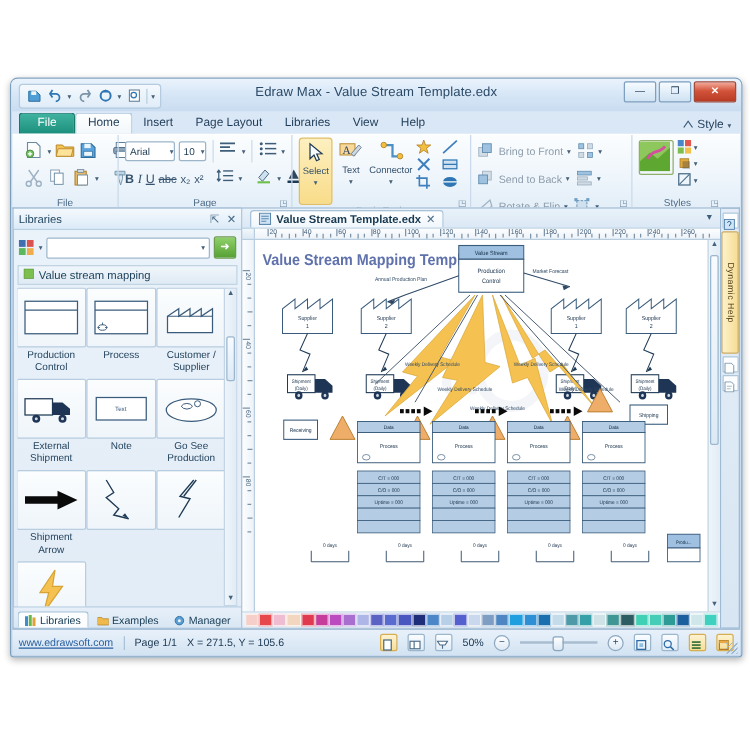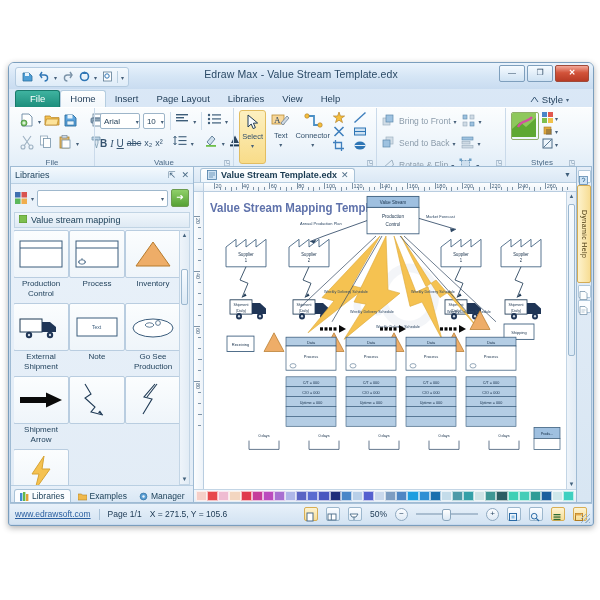--- a/index.html
+++ b/index.html
@@ -28,21 +28,21 @@
      background:linear-gradient(180deg,#f3a99a,#d2533a 45%,#b83b25);color:#fff;font-weight:bold;}
 
   
   .menubar{position:relative;height:18px;background:transparent;
      display:flex;align-items:flex-end;padding-left:6px;}
   .mtab{font-size:9.5px;color:#1f3c57;padding:2px 9px 3px;border-radius:3px 3px 0 0;}
   .mtab.file{background:linear-gradient(180deg,#3fb3a0,#1d8e7c);color:#fff;
      border:1px solid #18796a;border-bottom:none;padding:2px 14px 3px;}
   .mtab.active{background:linear-gradient(180deg,#fdfefe,#f2f7fb);
      border:1px solid #b5cde0;border-bottom:none;}
-  .stylebtn{position:absolute;right:24px;bottom:2px;font-size:9.5px;color:#1f3c57;
+  .stylebtn{position:absolute;right:8px;bottom:2px;font-size:9.5px;color:#1f3c57;
      display:flex;align-items:center;gap:3px;}
 
   
   .ribbon{position:relative;height:58px;margin:0 1px;
      background:linear-gradient(180deg,#fbfdfe,#eef5fb 60%,#e3eef8);
      border-top:1px solid #ffffff;border-bottom:1px solid #a9c2d8;display:flex;}
   .rgroup{position:relative;height:58px;padding:2px 5px 0;display:flex;flex-direction:column;
      justify-content:space-between;}
   .rgroup + .rgroup{border-left:1px solid #cadaea;}
   .glabel{font-size:8px;color:#4a6customp;color:#4d6versus;}
@@ -366,21 +366,21 @@
           <span class="dd">▾</span>
           <span class="ic">
             <svg width="15" height="13" viewBox="0 0 15 13">
                 <path d="M7 1.5 L11 9 H3z" fill="#2d4761"></path>
                 <rect x="2" y="10.4" width="11" height="2" fill="#1c3a57"></rect>
               </svg>
           </span>
           <span class="dd">▾</span>
         </div>
       </div>
-      <div class="glabel">Value</div>
+      <div class="glabel">Page</div>
       <span class="dlg">◳</span>
     </div>
 
     <div class="rgroup" style="width:132px">
       <div style="display:flex;gap:2px;align-items:flex-start;">
         <div class="bigbtn sel">
           <svg width="17" height="18" viewBox="0 0 17 18">
               <path d="M4 2 L4 14 L7.2 11 L9.2 15.6 L11.4 14.6 L9.4 10.2 L13.6 10z" fill="#f8fbfd" stroke="#1f3a54" stroke-width="1"></path>
             </svg>
           <span class="bigcap">Select</span>
@@ -609,29 +609,30 @@
               <svg width="44" height="30" viewBox="0 0 44 30">
                   <rect x="1" y="2" width="42" height="26" fill="#fff" stroke="#3a5c7c" stroke-width="1"></rect>
                   <path d="M1 9 H43" stroke="#3a5c7c" stroke-width="1"></path>
                   <ellipse cx="7" cy="23" rx="3.4" ry="2.2" fill="none" stroke="#3a5c7c" stroke-width=".8"></ellipse>
                   <path d="M7 21 v-2 M5 23 h-2 M9 23 h2" stroke="#3a5c7c" stroke-width=".7"></path>
                 </svg>
             </div>
             <div class="shapelbl">Process</div>
           </div>
 
-
           <div class="shapecell">
             <div class="shapebox">
-              <svg width="40" height="30" viewBox="0 0 40 30">
-                  <path d="M20 3 L37 27 H3z" fill="#eead68" stroke="#b67b2d" stroke-width="1"></path>
+              <svg width="44" height="30" viewBox="0 0 44 30">
+                  <path d="M3 27 V14 L12 8 V14 L21 8 V14 L30 8 V14 L39 8 V27z" fill="#fff" stroke="#3a5c7c" stroke-width="1"></path>
+                  <path d="M3 14 H39" stroke="#3a5c7c" stroke-width=".9"></path>
                 </svg>
             </div>
-            <div class="shapelbl">Inventory</div>
-          </div>
+            <div class="shapelbl">Customer / Supplier</div>
+          </div>
+
 
           <div class="shapecell">
             <div class="shapebox">
               <svg width="46" height="28" viewBox="0 0 46 28">
                   <rect x="2" y="6" width="22" height="13" fill="#fff" stroke="#1f3a55" stroke-width="1"></rect>
                   <path d="M24 9 h8 l6 5 v5 H24z" fill="#1f3556"></path>
                   <circle cx="11" cy="22" r="3.2" fill="#1f3556"></circle>
                   <circle cx="32" cy="22" r="3.2" fill="#1f3556"></circle>
                   <circle cx="11" cy="22" r="1.2" fill="#cfd9e4"></circle>
                   <circle cx="32" cy="22" r="1.2" fill="#cfd9e4"></circle>

